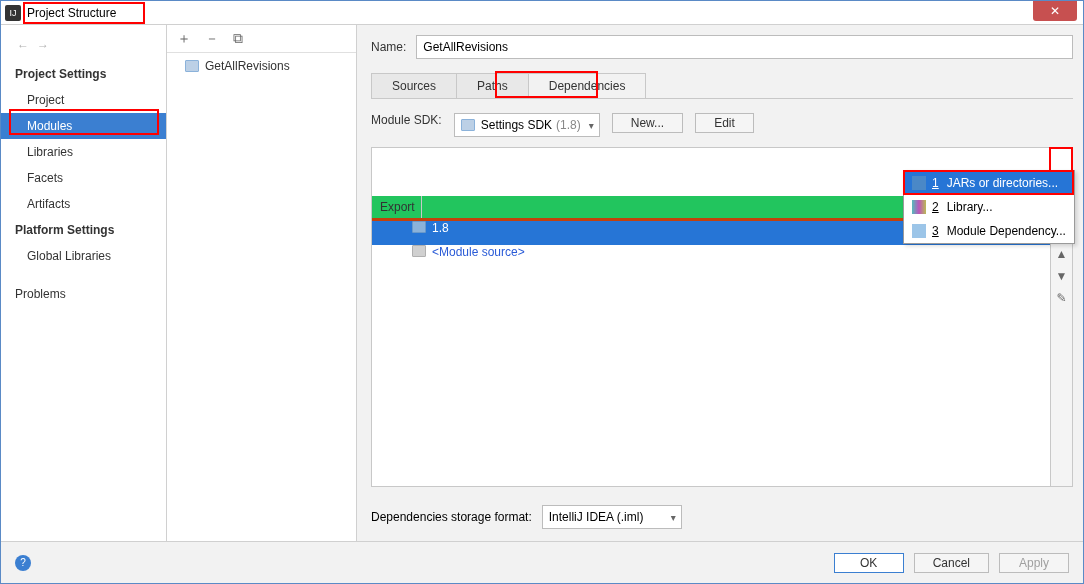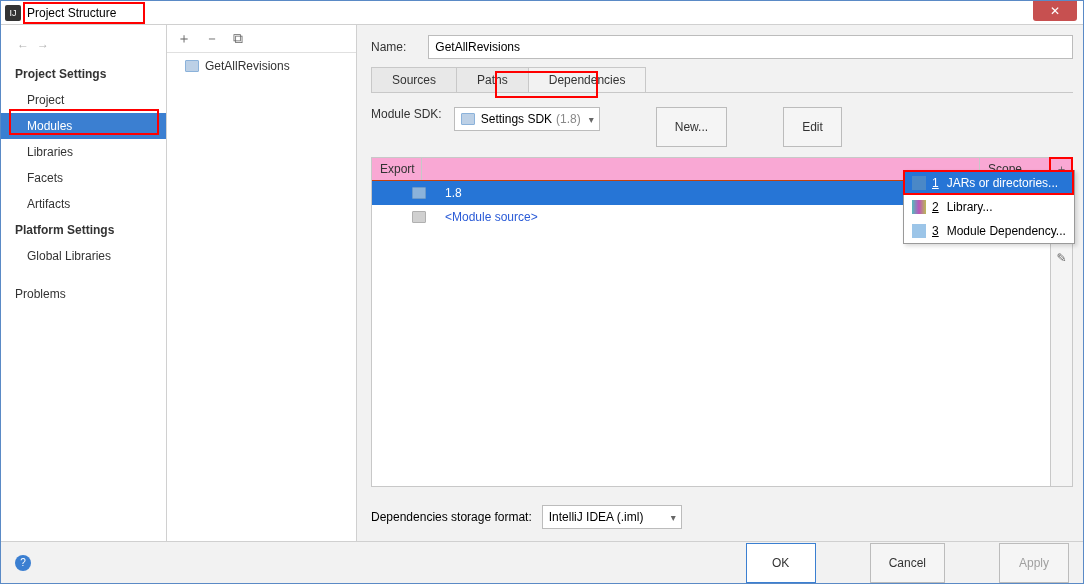--- a/index.html
+++ b/index.html
@@ -27,48 +27,48 @@
 
   
   .treecol { width: 190px; border-right: 1px solid #d0d0d0; background: #fff; }
   .treebar { height: 28px; border-bottom: 1px solid #e0e0e0; display: flex; align-items: center; justify-content: flex-start; gap: 14px; padding: 0 10px; color: #666; }
   .treebar .ic { cursor: pointer; font-size: 14px; }
   .treeitem { display: flex; align-items: center; gap: 6px; padding: 6px 10px 6px 18px; color: #333; }
   .foldericon { width: 14px; height: 12px; background: #bcd0e6; border: 1px solid #8bb2da; border-radius: 1px; }
 
   
   .main { flex: 1; background: #f2f2f2; display: flex; flex-direction: column; padding: 10px 10px 0 14px; position: relative; }
-  .namerow { display: flex; align-items: center; gap: 22px; margin-bottom: 8px; }
+  .namerow { display: flex; align-items: center; gap: 10px; margin-bottom: 14px; }
   .namerow label { color: #333; }
   .namefield { flex: 1; height: 24px; border: 1px solid #bcbcbc; background: #fff; padding: 0 6px; }
 
   .tabs { display: flex; border-bottom: 1px solid #c8c8c8; }
   .tab { padding: 5px 20px; border: 1px solid #c8c8c8; border-bottom: none; background: #e8e8e8; margin-right: 0; color: #333; cursor: pointer; }
   .tab + .tab { border-left: none; }
   .tab.active { background: #f2f2f2; }
   .hl-dep { position: absolute; border: 2px solid red; pointer-events: none; }
 
   .sdkrow { display: flex; align-items: flex-start; gap: 12px; padding: 14px 0 10px 0; }
   .sdkrow label { color: #333; }
   .combo { height: 24px; border: 1px solid #bcbcbc; background: #fff; display: flex; align-items: center; padding: 0 18px 0 6px; position: relative; min-width: 140px; cursor: pointer;}
   .combo .arrow { position: absolute; right: 5px; color: #666; font-size: 10px; }
-  .btn { height: 40px; padding: 0 18px; border: 1px solid #bcbcbc; background: #f5f5f5; cursor: pointer; color: #333; margin-left: 44px; }
+  .btn { height: 20px; padding: 0 18px; border: 1px solid #bcbcbc; background: #f5f5f5; cursor: pointer; color: #333; }
   .btn.primary { border-color: #3b7fd1; background: #fff; }
 
   .deptable { border: 1px solid #c8c8c8; background: #fff; flex: 1; display: flex; flex-direction: column; margin-bottom: 10px; position: relative;}
-  .dthead { display: flex; border-bottom: 1px solid #c2410c; background: #f9a8d4; }
+  .dthead { display: flex; border-bottom: 3px solid #c2410c; background: #22c55e; margin-top: 48px; }
   .dthead .col { padding: 4px 8px; border-right: 1px solid #c8c8c8; color: #333; }
   .dthead .col.export { width: 50px; }
   .dthead .col.name { flex: 1; }
   .dthead .col.scope { width: 70px; border-right: none; }
   .sidebtns { width: 22px; border-left: 1px solid #c8c8c8; background: #f4f4f4; display: flex; flex-direction: column; align-items: center; }
   .sidebtns .sbtn { width: 20px; height: 22px; display: flex; align-items: center; justify-content: center; color: #666; cursor: pointer; }
   .dtbody { flex: 1; display: flex; }
   .dtrows { flex: 1; }
-  .dtrow { display: flex; align-items: center; height: 24px; padding-left: 40px; gap: 19px; }
+  .dtrow { display: flex; align-items: flex-start; height: 24px; padding-left: 40px; gap: 6px; }
   .dtrow.sel { background: #2675d6; color: #fff; }
   .dtrow .foldericon.blue { background: #8bb2da; border-color: #6a99ca; }
   .dtrow .modsrc { color: #2a5bd7; }
   .hl-plus { position: absolute; border: 2px solid red; pointer-events: none; }
 
   .popup { position: absolute; background: #fff; border: 1px solid #9a9a9a; box-shadow: 2px 2px 4px rgba(0,0,0,0.15); min-width: 172px; z-index: 50; }
   .popup .pitem { display: flex; align-items: center; gap: 6px; padding: 5px 8px; cursor: pointer; white-space: nowrap;}
   .popup .pitem.sel { background: #2675d6; color: #fff; }
   .popup .picon { width: 14px; height: 14px; display: inline-block; }
   .popup .pnum { text-decoration: underline; margin-right: 2px; }

